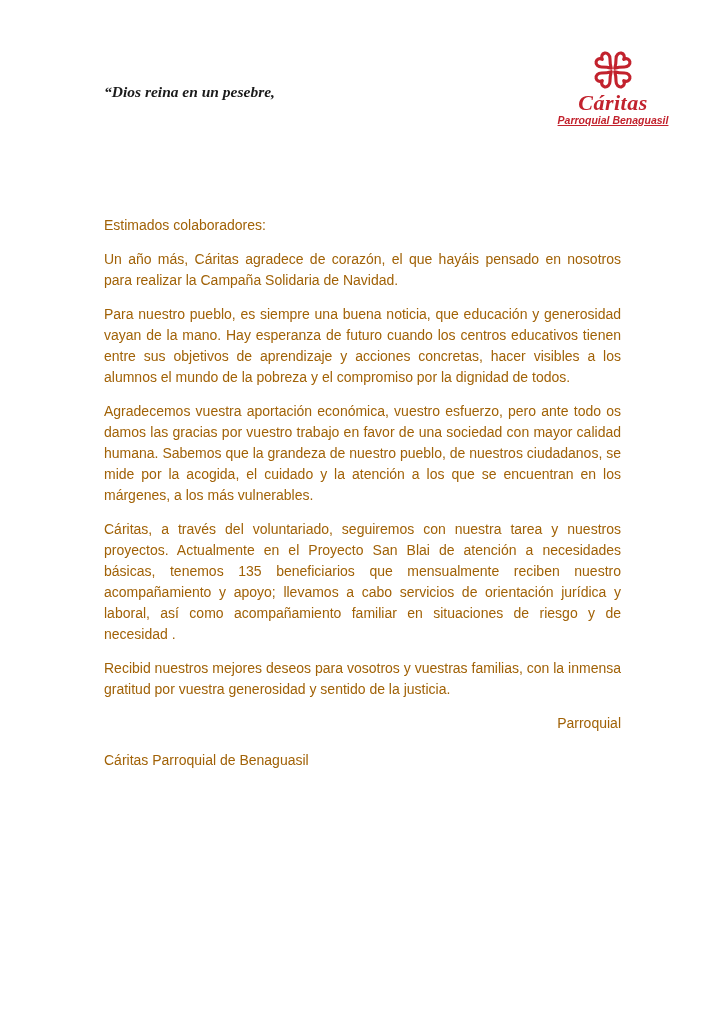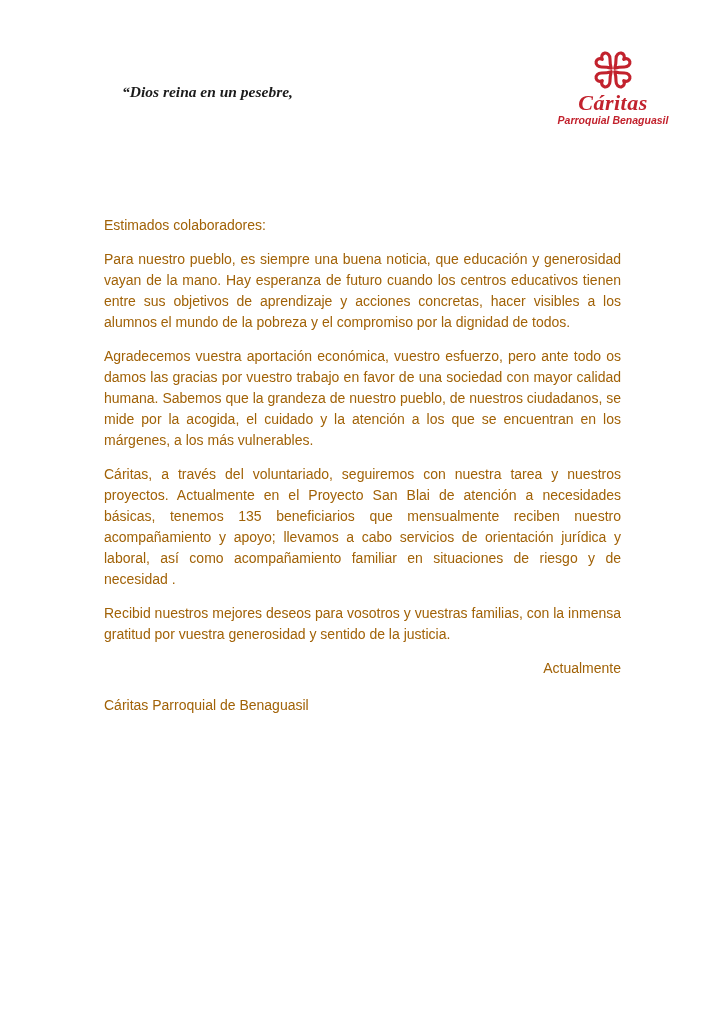--- a/index.html
+++ b/index.html
@@ -7,21 +7,21 @@
   .page {
     position:relative;
     width:725px; height:1024px;
     background:#ffffff;
     overflow:hidden;
     font-family:"Liberation Sans", sans-serif;
   }
 
   
   .quote {
-    position:absolute; left:122px; top:82px;
+    position:absolute; left:104px; top:82px;
     font-family:"Liberation Serif", serif;
     font-style:italic; font-weight:bold;
     font-size:15.5px; color:#1c1c1c;
     line-height:19px;
   }
   .quote p { margin:0 0 17px 0; }
 
   .logo {
     position:absolute; left:557px; top:46px;
     width:112px; text-align:center;
@@ -34,20 +34,21 @@
     font-size:22px; line-height:20px;
     letter-spacing:0.5px;
     color:#C2222D;
   }
   .logo-subtitle {
     margin-top:2px;
     font-family:"Liberation Sans", sans-serif;
     font-style:italic; font-weight:bold;
     font-size:10.5px; line-height:11px;
     color:#C2222D;
+    text-decoration:underline;
   }
 
   
   .body-text {
     position:absolute; left:104px; top:215px;
     width:517px;
     font-size:14px; line-height:21px;
     color:#a16207;
   }
   .body-text p { margin:0 0 13px 0; }
@@ -78,21 +79,22 @@
         <use href="#heart" transform="translate(50,50) rotate(225) translate(0,-21)"></use>
         <use href="#heart" transform="translate(50,50) rotate(135) translate(0,-21)"></use>
       </g>
     </svg>
     <div class="logo-wordmark">Cáritas</div>
     <div class="logo-subtitle">Parroquial Benaguasil</div>
   </div>
 
   <div class="body-text">
     <p class="salutation">Estimados colaboradores:</p>
+    <p class="para">Un año más, Cáritas agradece de corazón, el que hayáis pensado en nosotros para realizar la Campaña Solidaria de Navidad.</p>
     <p class="para">Para nuestro pueblo, es siempre una buena noticia, que educación y generosidad vayan de la mano. Hay esperanza de futuro cuando los centros educativos tienen entre sus objetivos de aprendizaje y acciones concretas, hacer visibles a los alumnos el mundo de la pobreza y el compromiso por la dignidad de todos.</p>
     <p class="para">Agradecemos vuestra aportación económica, vuestro esfuerzo, pero ante todo os damos las gracias por vuestro trabajo en favor de una sociedad con mayor calidad humana. Sabemos que la grandeza de nuestro pueblo, de nuestros ciudadanos, se mide  por la acogida, el cuidado y la atención a los que se encuentran en los márgenes, a los más vulnerables.</p>
     <p class="para">Cáritas, a través del voluntariado, seguiremos con nuestra tarea y nuestros proyectos. Actualmente en el  Proyecto San Blai  de atención a necesidades básicas, tenemos 135 beneficiarios que mensualmente reciben nuestro acompañamiento y apoyo;  llevamos a cabo servicios  de  orientación jurídica y laboral, así como acompañamiento familiar en situaciones de riesgo y de necesidad .</p>
     <p class="para">Recibid nuestros mejores deseos para vosotros y vuestras familias, con la inmensa gratitud por vuestra generosidad y sentido de la justicia.</p>
-    <p class="closing">Actualmente</p>
+    <p class="closing">Parroquial</p>
     <p class="signature">Cáritas Parroquial de Benaguasil</p>
   </div>
 
 </div>
 
 </body></html>

